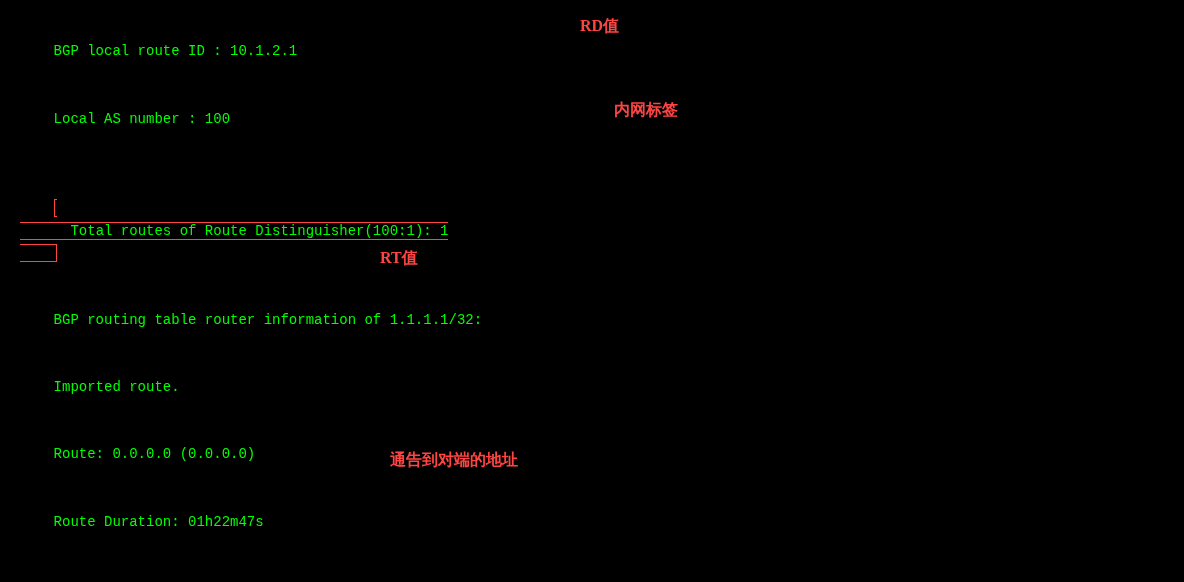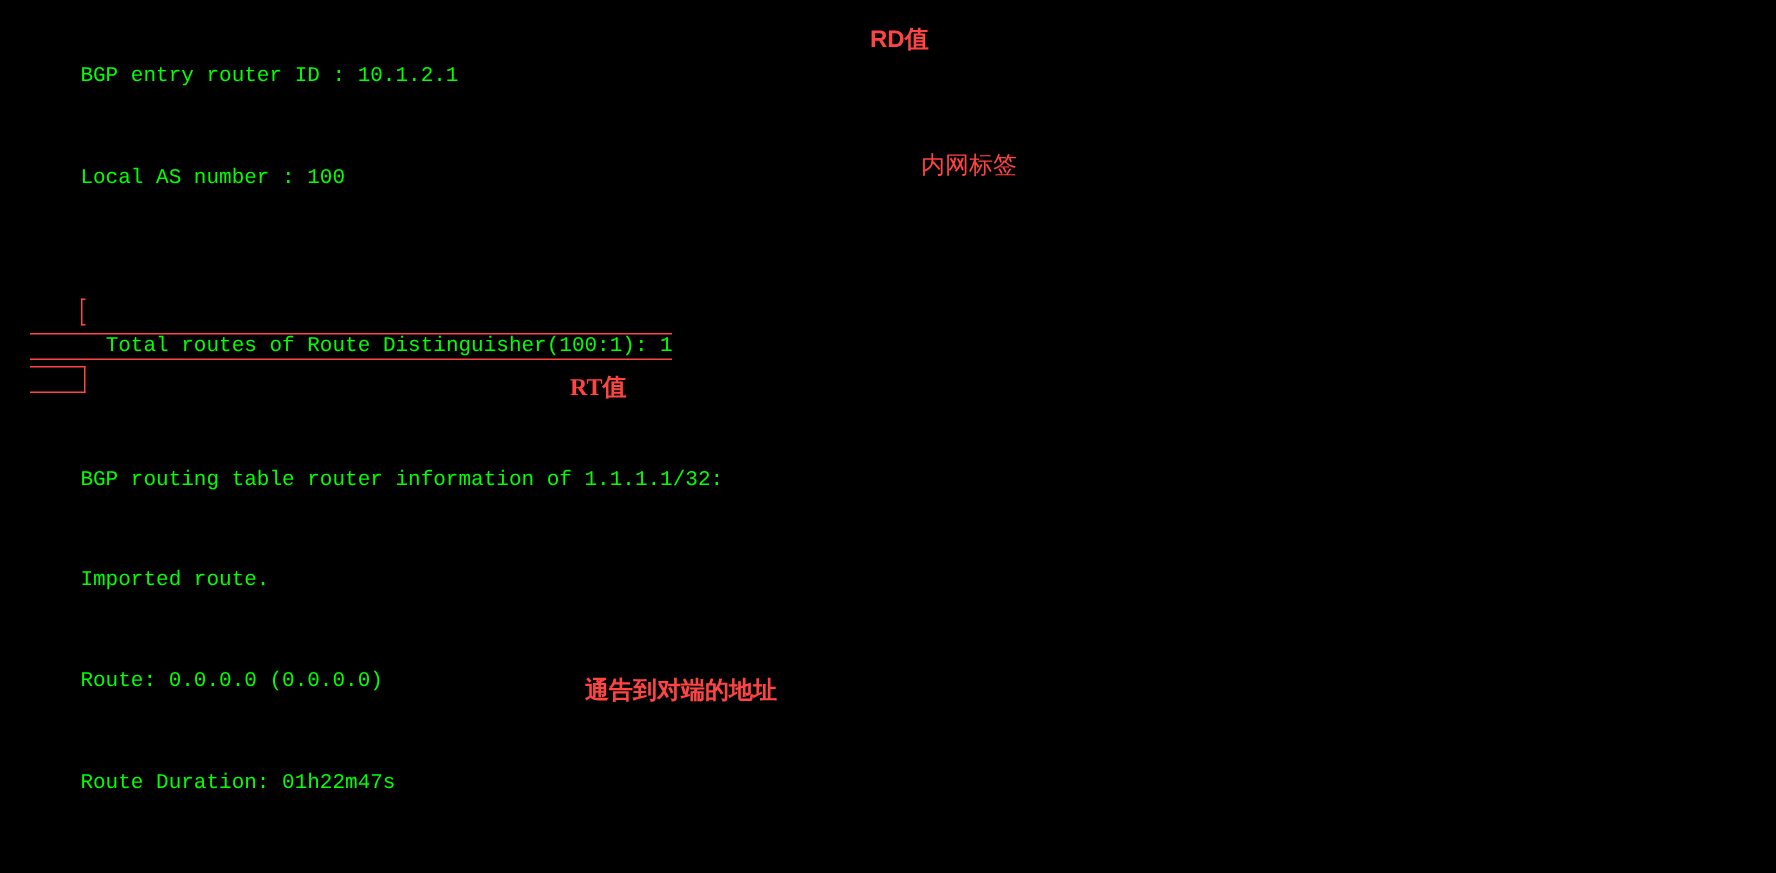--- a/index.html
+++ b/index.html
@@ -21,32 +21,32 @@
       line-height: 1.6;
       white-space: pre;
     }
     .highlight-box {
       display: inline;
       border: 1.5px solid #ff4444;
       padding: 0 2px;
     }
     .annotation-rd {
       color: #ff4444;
-      font-family: Liberation Sans, sans-serif;
+      font-family: Liberation Serif, serif;
       font-size: 16px;
       font-weight: bold;
       position: absolute;
       top: 16px;
       left: 580px;
     }
     .annotation-label {
       color: #ff4444;
       font-family: 'SimSun', '宋体', serif;
       font-size: 16px;
-      font-weight: normal;
+      font-weight: bold;
       position: absolute;
       top: 100px;
       left: 614px;
     }
     .annotation-rt {
       color: #ff4444;
       font-family: 'SimSun', '宋体', serif;
       font-size: 16px;
       font-weight: bold;
       position: absolute;
@@ -62,21 +62,21 @@
       top: 450px;
       left: 390px;
     }
   </style>
 </head>
 <body>
 
 <div class="terminal-container">
 
   <div class="line">
-    <span>BGP entry router ID : 10.1.2.1</span>
+    <span>BGP local route ID : 10.1.2.1</span>
   </div>
 
   <div class="line">
     <span>Local AS number : 100</span>
   </div>
 
   <div class="line">&nbsp;</div>
 
   <div class="line">
     <span class="highlight-box">

